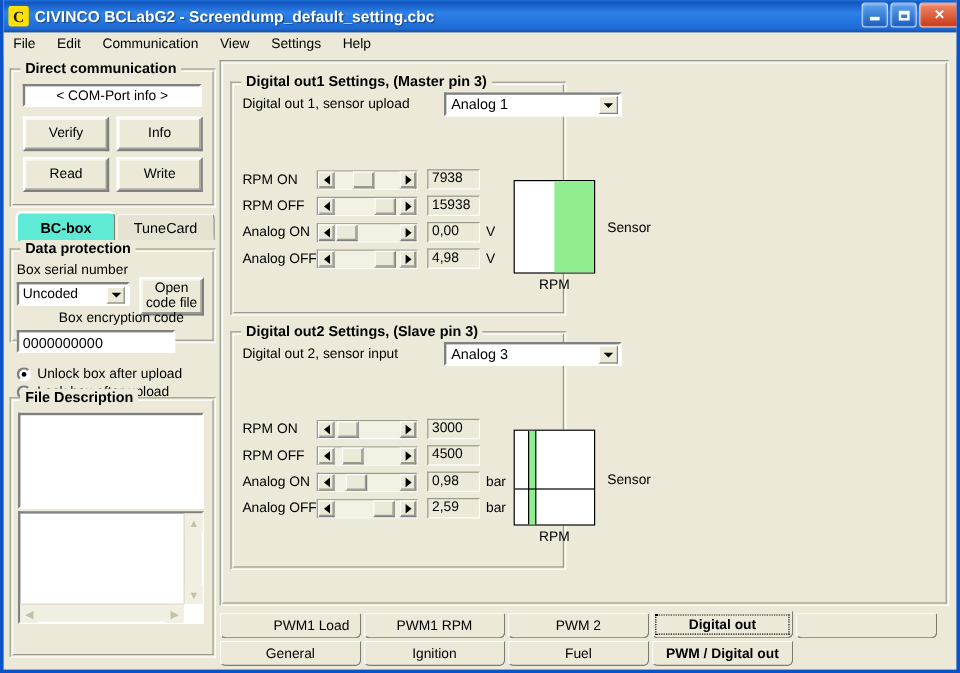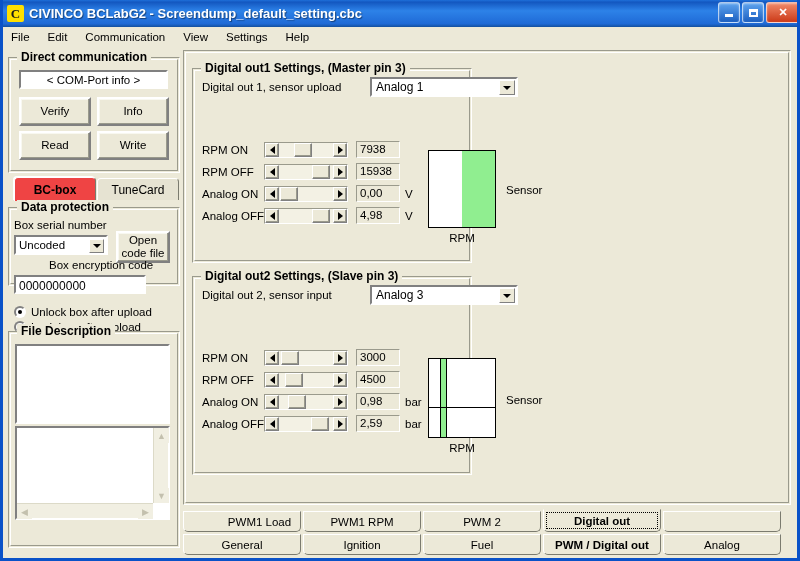--- a/index.html
+++ b/index.html
@@ -110,21 +110,21 @@
   #btn-info   { position:absolute; left:89px; top:40px; width:72px; height:29px; }
   #btn-read   { position:absolute; left:11px; top:74px; width:72px; height:29px; }
   #btn-write  { position:absolute; left:89px; top:74px; width:72px; height:29px; }
 
   
   #boxtabs { position:absolute; left:0; top:128px; width:172px; height:22px; }
   .boxtab {
     position:absolute; top:0; height:22px;
     display:flex; align-items:center; justify-content:center;
     font-size:12px;
-    background:#ef4444;
+    background:#5eead4;
     border:1px solid #fff; border-right-color:#7b7b6f; border-bottom:none;
     border-top-color:#fff;
     border-radius:4px 4px 0 0;
   }
   .boxtab.active {
     font-weight:bold; height:24px; top:-1px; z-index:3;
     box-shadow:-1px -1px 0 #fff;
   }
   #tab-bcbox { left:6px; width:82px; }
   #tab-tunecard { left:89px; width:82px; background:#E6E3D2; }
@@ -580,16 +580,15 @@
     <div class="ptab" style="width:118px;">PWM 2</div>
     <div class="ptab bold focused" style="width:118px;">Digital out</div>
     <div class="ptab" style="width:118px;"></div>
   </div>
 
   <div class="tabrow" id="tabrow2">
     <div class="ptab" style="width:118px;">General</div>
     <div class="ptab" style="width:118px;">Ignition</div>
     <div class="ptab" style="width:118px;">Fuel</div>
     <div class="ptab bold" style="width:118px;">PWM / Digital out</div>
-    <div class="ptab" style="width:118px;">Analog</div>
   </div>
 
 </div>
 
 </body></html>

